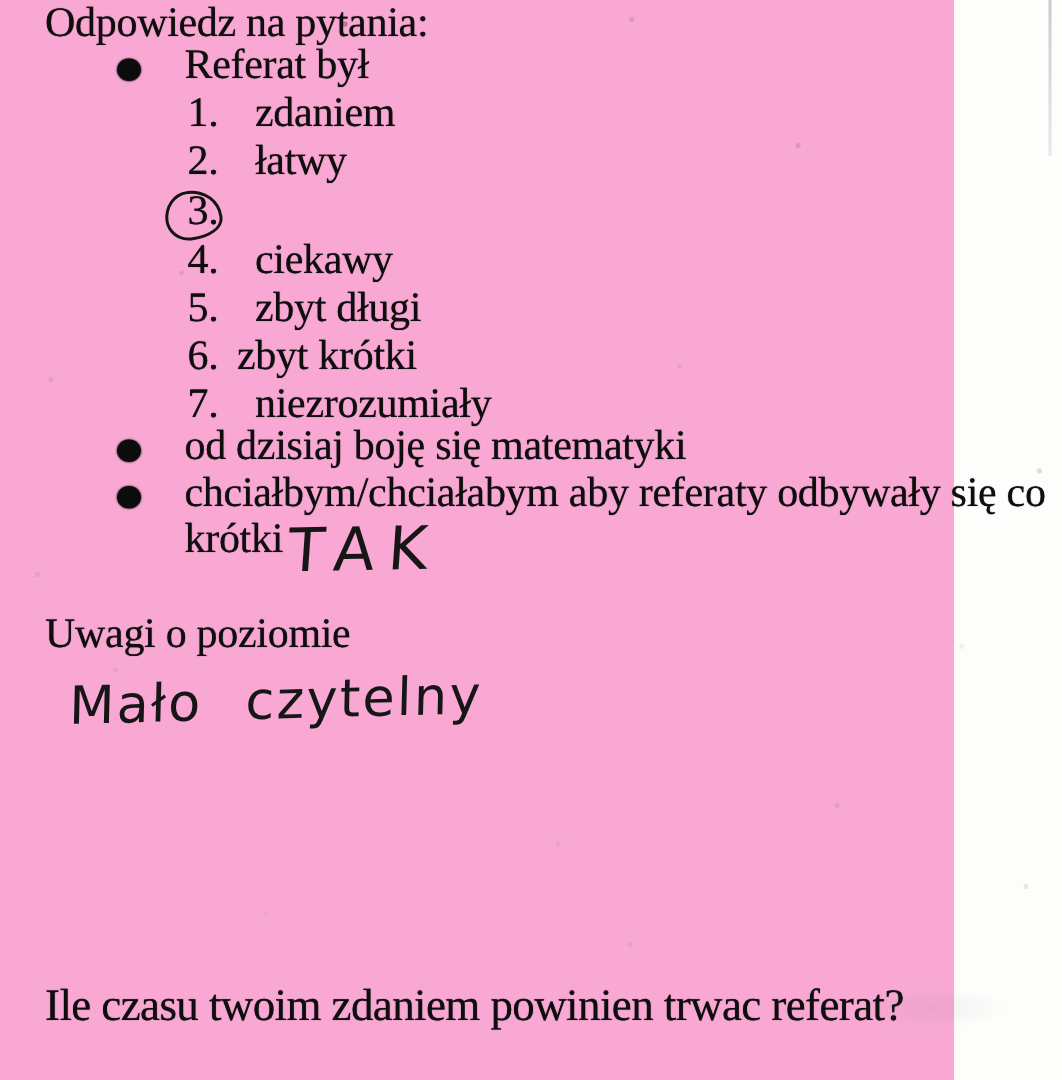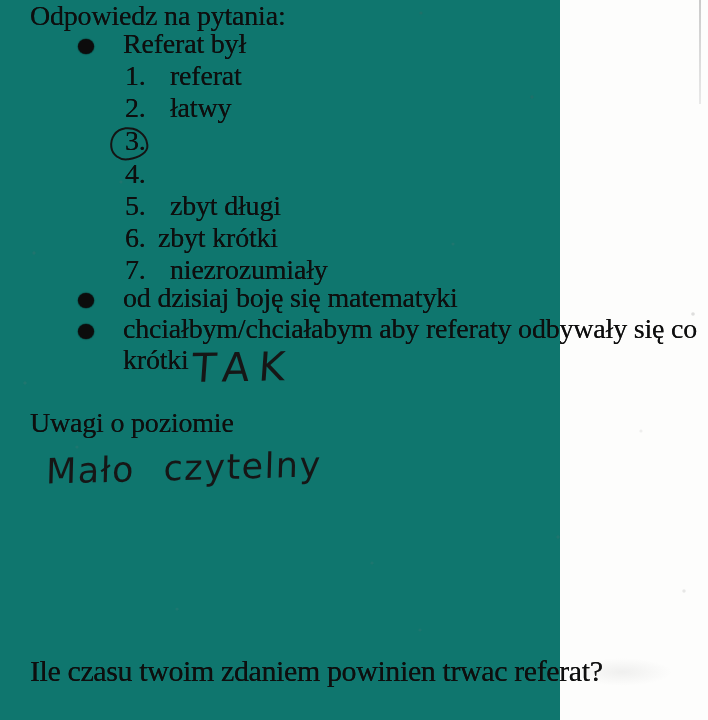--- a/index.html
+++ b/index.html
@@ -5,23 +5,23 @@
   html, body {
     margin: 0;
     padding: 0;
     width: 708px;
     height: 720px;
     overflow: hidden;
     background: #fdfdfc;
   }
   #page {
     position: relative;
-    width: 560px;
+    width: 636px;
     height: 720px;
-    background: #0f766e;
+    background: #f9a8d4;
     font-family: "Liberation Serif", "DejaVu Serif", serif;
     color: #0e0e0e;
   }
   .line {
     position: absolute;
     white-space: nowrap;
     font-size: 28px;
     line-height: 1.15;
     text-shadow: 0 0 0.6px rgba(10,10,10,0.85);
     letter-spacing: -0.2px;
@@ -120,29 +120,30 @@
 <body>
 
 <div id="page">
 
   <div class="line" style="left:30px; top:0px;">Odpowiedz na pytania:</div>
 
   <div class="bullet-dot" style="left:78px; top:39px;"></div>
   <div class="line" style="left:123px; top:28px;">Referat był</div>
 
   <div class="line opt-num" style="left:125px; top:60px;">1.</div>
-  <div class="line opt-text" style="left:170px; top:60px;">referat</div>
+  <div class="line opt-text" style="left:170px; top:60px;">zdaniem</div>
 
   <div class="line opt-num" style="left:125px; top:92px;">2.</div>
   <div class="line opt-text" style="left:170px; top:92px;">łatwy</div>
 
   <div class="line opt-num" style="left:125px; top:125px;">3.</div>
   <div class="hand-circle"></div>
 
   <div class="line opt-num" style="left:125px; top:158px;">4.</div>
+  <div class="line opt-text" style="left:170px; top:158px;">ciekawy</div>
 
   <div class="line opt-num" style="left:125px; top:190px;">5.</div>
   <div class="line opt-text" style="left:170px; top:190px;">zbyt długi</div>
 
   <div class="line opt-num" style="left:125px; top:222px;">6.</div>
   <div class="line opt-text" style="left:158px; top:222px;">zbyt krótki</div>
 
   <div class="line opt-num" style="left:125px; top:254px;">7.</div>
   <div class="line opt-text" style="left:170px; top:254px;">niezrozumiały</div>
 

